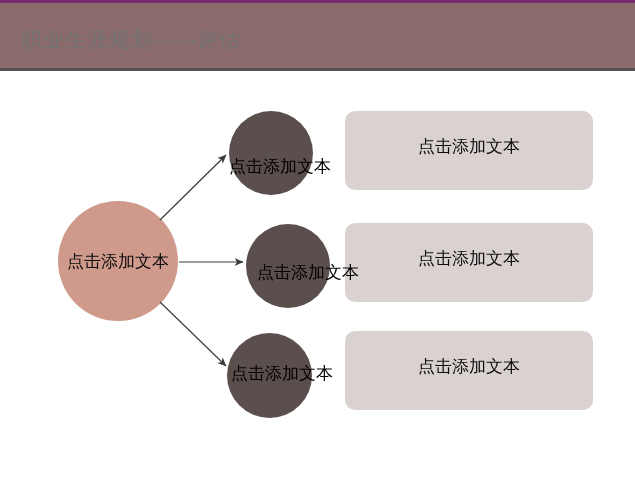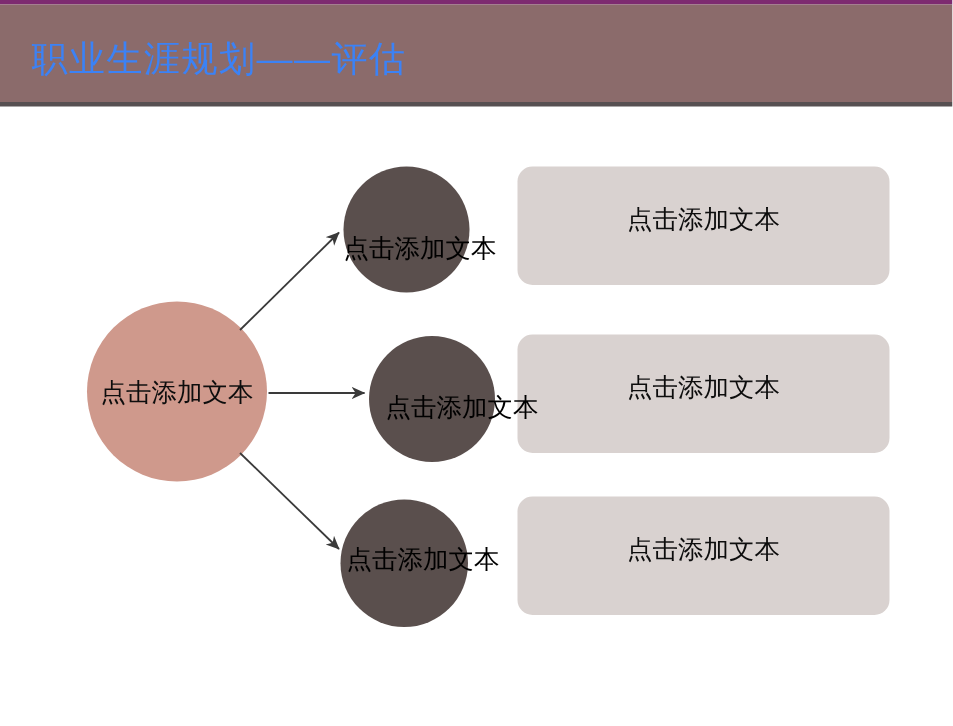--- a/index.html
+++ b/index.html
@@ -26,22 +26,22 @@
     width: 635px; height: 65px;
     background: #8B6B6B;
   }
   .header-divider {
     position: absolute; left: 0; top: 68px;
     width: 635px; height: 3px;
     background: #575052;
   }
   .slide-title {
     position: absolute; left: 21px; top: 29px;
-    font-size: 24px; line-height: 22px;
-    color: #3b82f6;
+    font-size: 21px; line-height: 22px;
+    color: #737373;
     letter-spacing: 1px;
     white-space: nowrap;
   }
 
   
   .main-circle {
     position: absolute; left: 58px; top: 201px;
     width: 120px; height: 120px;
     border-radius: 50%;
     background: #CF998C;

